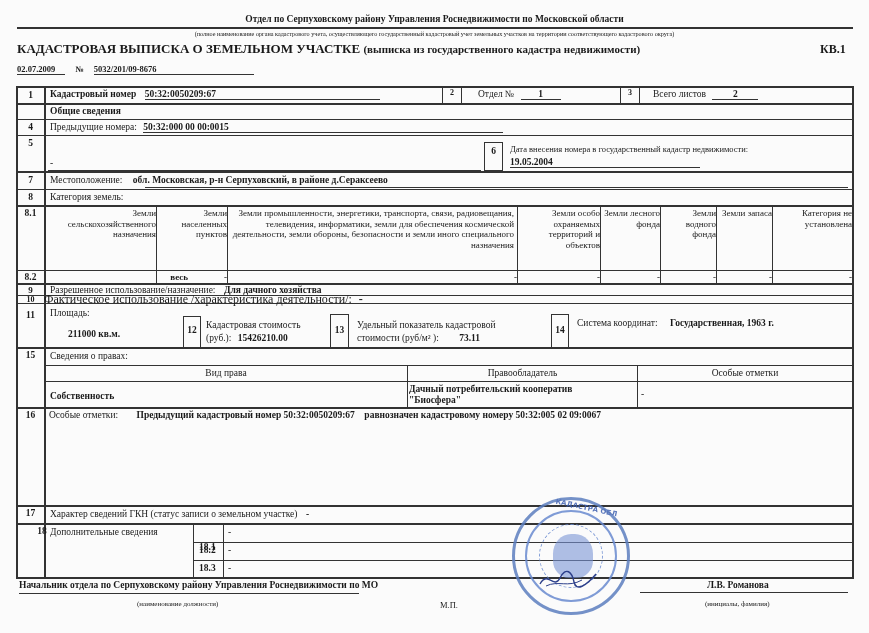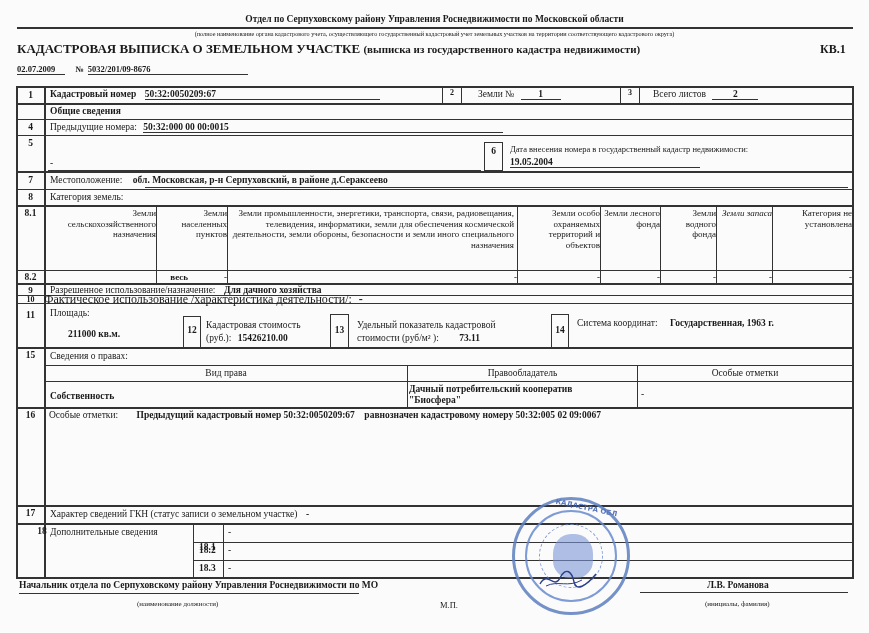--- a/index.html
+++ b/index.html
@@ -33,21 +33,21 @@
 <div class="hr2" style="left:17px;width:836px;top:27px;"></div>
 <div class="abs" style="left:0;width:869px;top:30px;text-align:center;font-size:6.2px;">(полное наименование органа кадастрового учета, осуществляющего государственный кадастровый учет земельных участков на территории соответствующего кадастрового округа)</div>
 <div class="abs b" style="left:17px;top:41px;font-size:13px;">
   <span>КАДАСТРОВАЯ ВЫПИСКА О ЗЕМЕЛЬНОМ УЧАСТКЕ</span>
   <span style="font-size:11px;">(выписка из государственного кадастра недвижимости)</span>
 </div>
 <div class="abs b" style="left:820px;top:42px;font-size:12px;">КВ.1</div>
 <div class="abs b t8" style="left:17px;top:64px;">
   <span class="ul" style="width:48px;">02.07.2009</span>
   <span style="margin-left:8px;">№</span>
-  <span class="ul" style="width:160px;margin-left:2px;">5032/201/09-8676</span>
+  <span class="ul" style="width:160px;margin-left:8px;">5032/201/09-8676</span>
 </div>
 
 <div>
   <div class="hr2" style="left:16px;width:838px;top:86px;"></div>
   <div class="vr2" style="left:16px;top:86px;height:492px;"></div>
   <div class="vr2" style="left:852px;top:86px;height:492px;"></div>
   <div class="vr2" style="left:44px;top:86px;height:492px;"></div>
   <div class="hr2" style="left:16px;width:838px;top:577px;"></div>
 
   <div class="hr2" style="left:16px;width:838px;top:103px;"></div>
@@ -72,21 +72,21 @@
 
 <div class="num" style="left:17px;width:27px;top:90px;">1</div>
 <div class="abs b t9" style="left:50px;top:89px;">
   <span>Кадастровый номер</span>
   <span class="ul" style="width:235px;margin-left:6px;">50:32:0050209:67</span>
 </div>
 <div class="vr" style="left:442px;top:86px;height:17px;"></div>
 <div class="vr" style="left:461px;top:86px;height:17px;"></div>
 <div class="num" style="left:443px;width:18px;top:88px;font-size:8px;">2</div>
 <div class="abs t9" style="left:478px;top:89px;">
-  <span>Земли №</span>
+  <span>Отдел №</span>
   <span class="ul b" style="width:40px;margin-left:4px;text-align:center;">1</span>
 </div>
 <div class="vr" style="left:620px;top:86px;height:17px;"></div>
 <div class="vr" style="left:639px;top:86px;height:17px;"></div>
 <div class="num" style="left:621px;width:18px;top:88px;font-size:8px;">3</div>
 <div class="abs t9" style="left:653px;top:89px;">
   <span>Всего листов</span>
   <span class="ul b" style="width:46px;margin-left:4px;text-align:center;">2</span>
 </div>
 
@@ -126,21 +126,21 @@
 <div class="vr" style="left:660px;top:205px;height:78px;"></div>
 <div class="vr" style="left:716px;top:205px;height:78px;"></div>
 <div class="vr" style="left:772px;top:205px;height:78px;"></div>
 
 <div class="cell" style="left:45px;width:111px;top:208px;">Земли сельскохозяйственного назначения</div>
 <div class="cell" style="left:157px;width:70px;top:208px;">Земли населенных пунктов</div>
 <div class="cell" style="left:232px;width:282px;top:208px;">Земли промышленности, энергетики, транспорта, связи, радиовещания, телевидения, информатики, земли для обеспечения космической деятельности, земли обороны, безопасности и земли иного специального назначения</div>
 <div class="cell" style="left:518px;width:82px;top:208px;">Земли особо охраняемых территорий и объектов</div>
 <div class="cell" style="left:601px;width:59px;top:208px;">Земли лесного фонда</div>
 <div class="cell" style="left:661px;width:55px;top:208px;">Земли водного фонда</div>
-<div class="cell" style="left:717px;width:55px;top:208px;font-style:italic;">Земли запаса</div>
+<div class="cell" style="left:717px;width:55px;top:208px;">Земли запаса</div>
 <div class="cell" style="left:773px;width:79px;top:208px;">Категория не установлена</div>
 
 <div class="num" style="left:17px;width:27px;top:272px;">8.2</div>
 <div class="cell b" style="left:45px;width:111px;top:272px;padding-left:32px;">весь</div>
 <div class="cell b" style="left:157px;width:70px;top:272px;">-</div>
 <div class="cell b" style="left:228px;width:289px;top:272px;">-</div>
 <div class="cell b" style="left:518px;width:82px;top:272px;">-</div>
 <div class="cell b" style="left:601px;width:59px;top:272px;">-</div>
 <div class="cell b" style="left:661px;width:55px;top:272px;">-</div>
 <div class="cell b" style="left:717px;width:55px;top:272px;">-</div>

